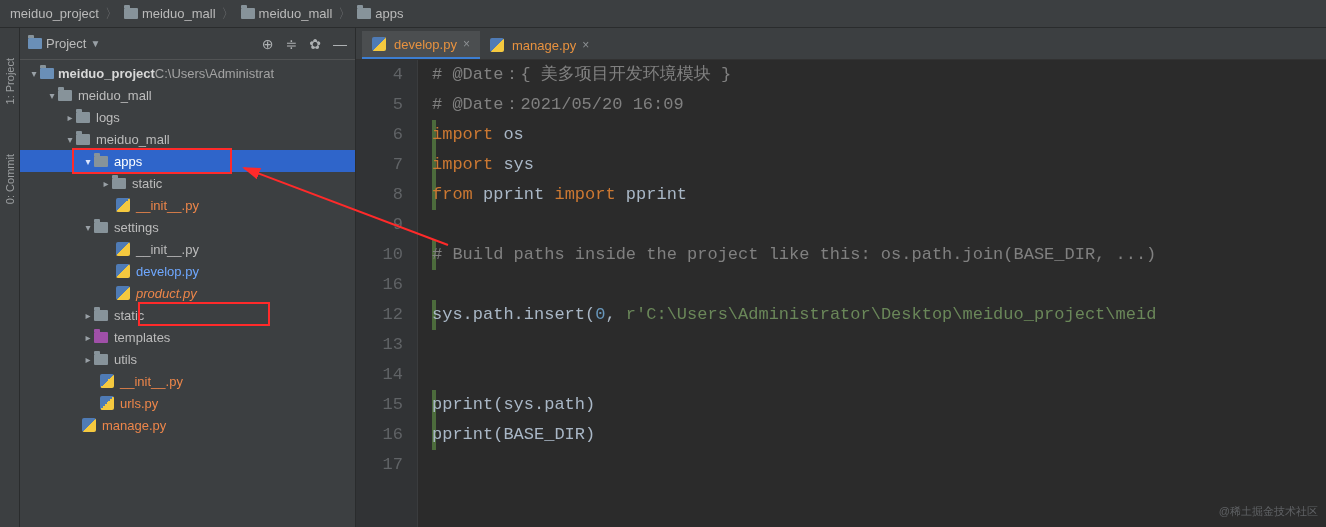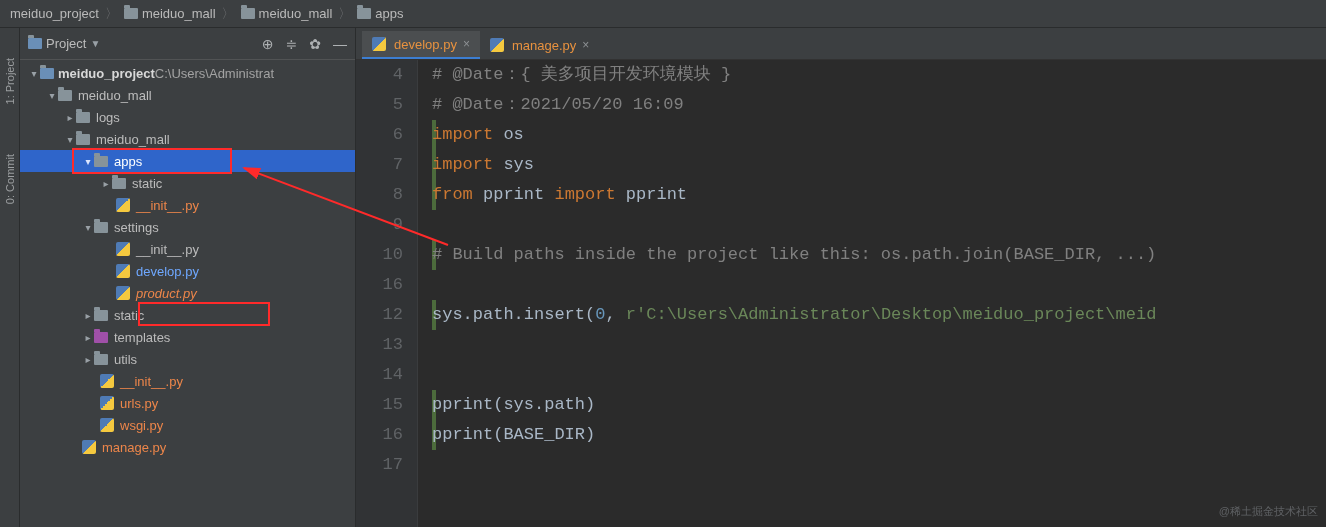--- a/index.html
+++ b/index.html
@@ -221,24 +221,20 @@
         <span class="lbl">utils</span>
       </div>
       <div class="row" style="padding-left:80px;">
         <span class="py-glyph"></span>
         <span class="lbl mod">__init__.py</span>
       </div>
       <div class="row" style="padding-left:80px;">
         <span class="py-glyph"></span>
         <span class="lbl mod">urls.py</span>
       </div>
-      <div class="row" style="padding-left:80px;">
-        <span class="py-glyph"></span>
-        <span class="lbl mod">wsgi.py</span>
-      </div>
       <div class="row" style="padding-left:62px;">
         <span class="py-glyph"></span>
         <span class="lbl mod">manage.py</span>
       </div>
     </div>
   </div>
 
   <div class="editor-area">
     <div class="tabs">
       <div class="tab active">

